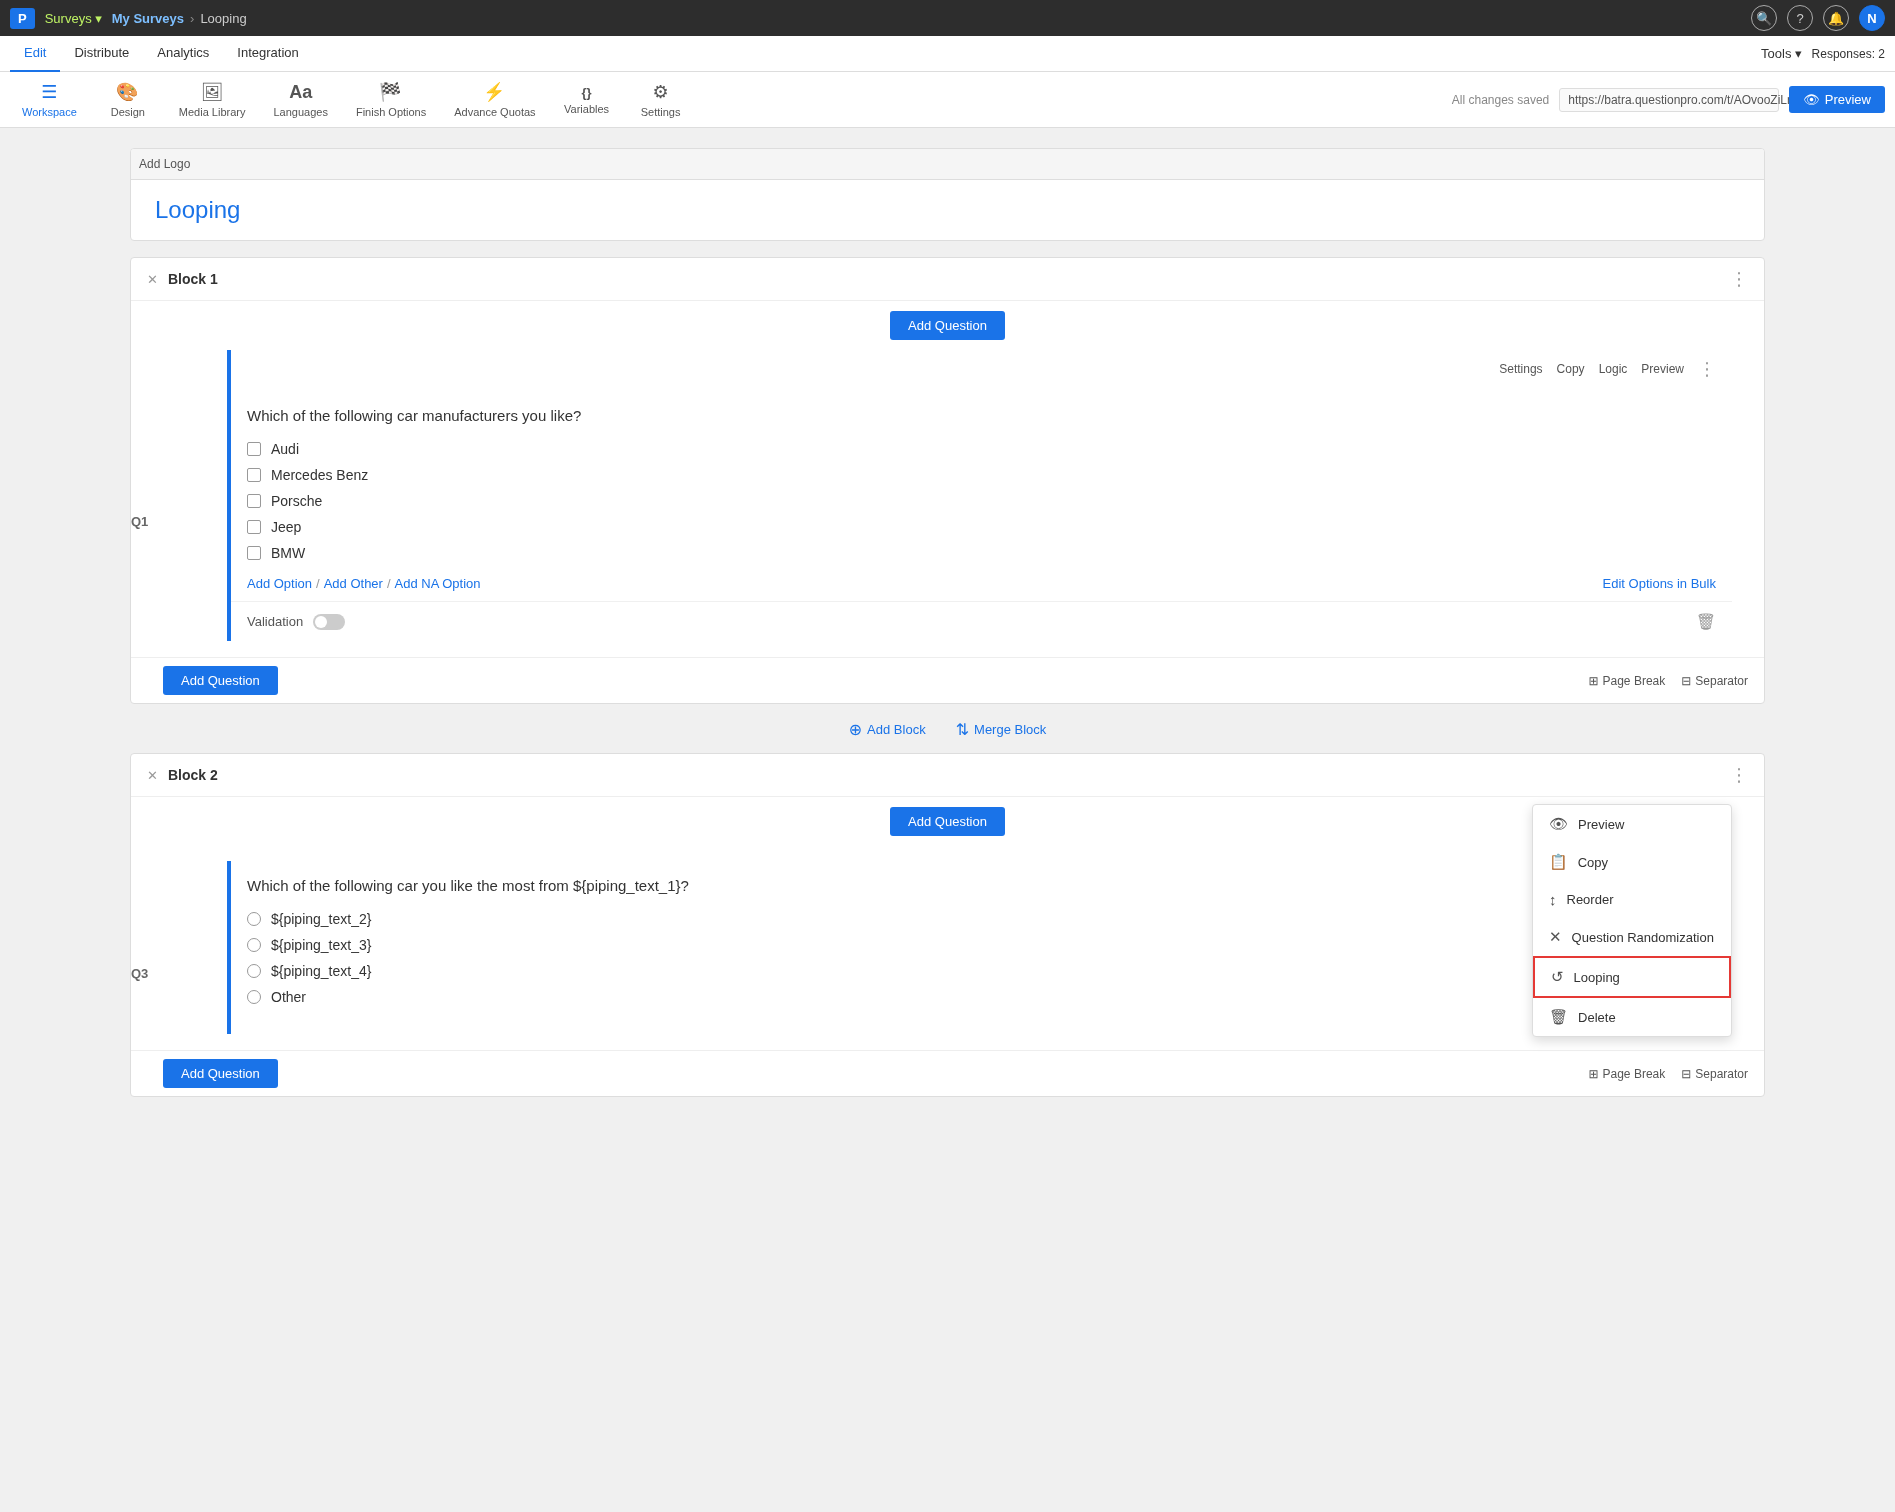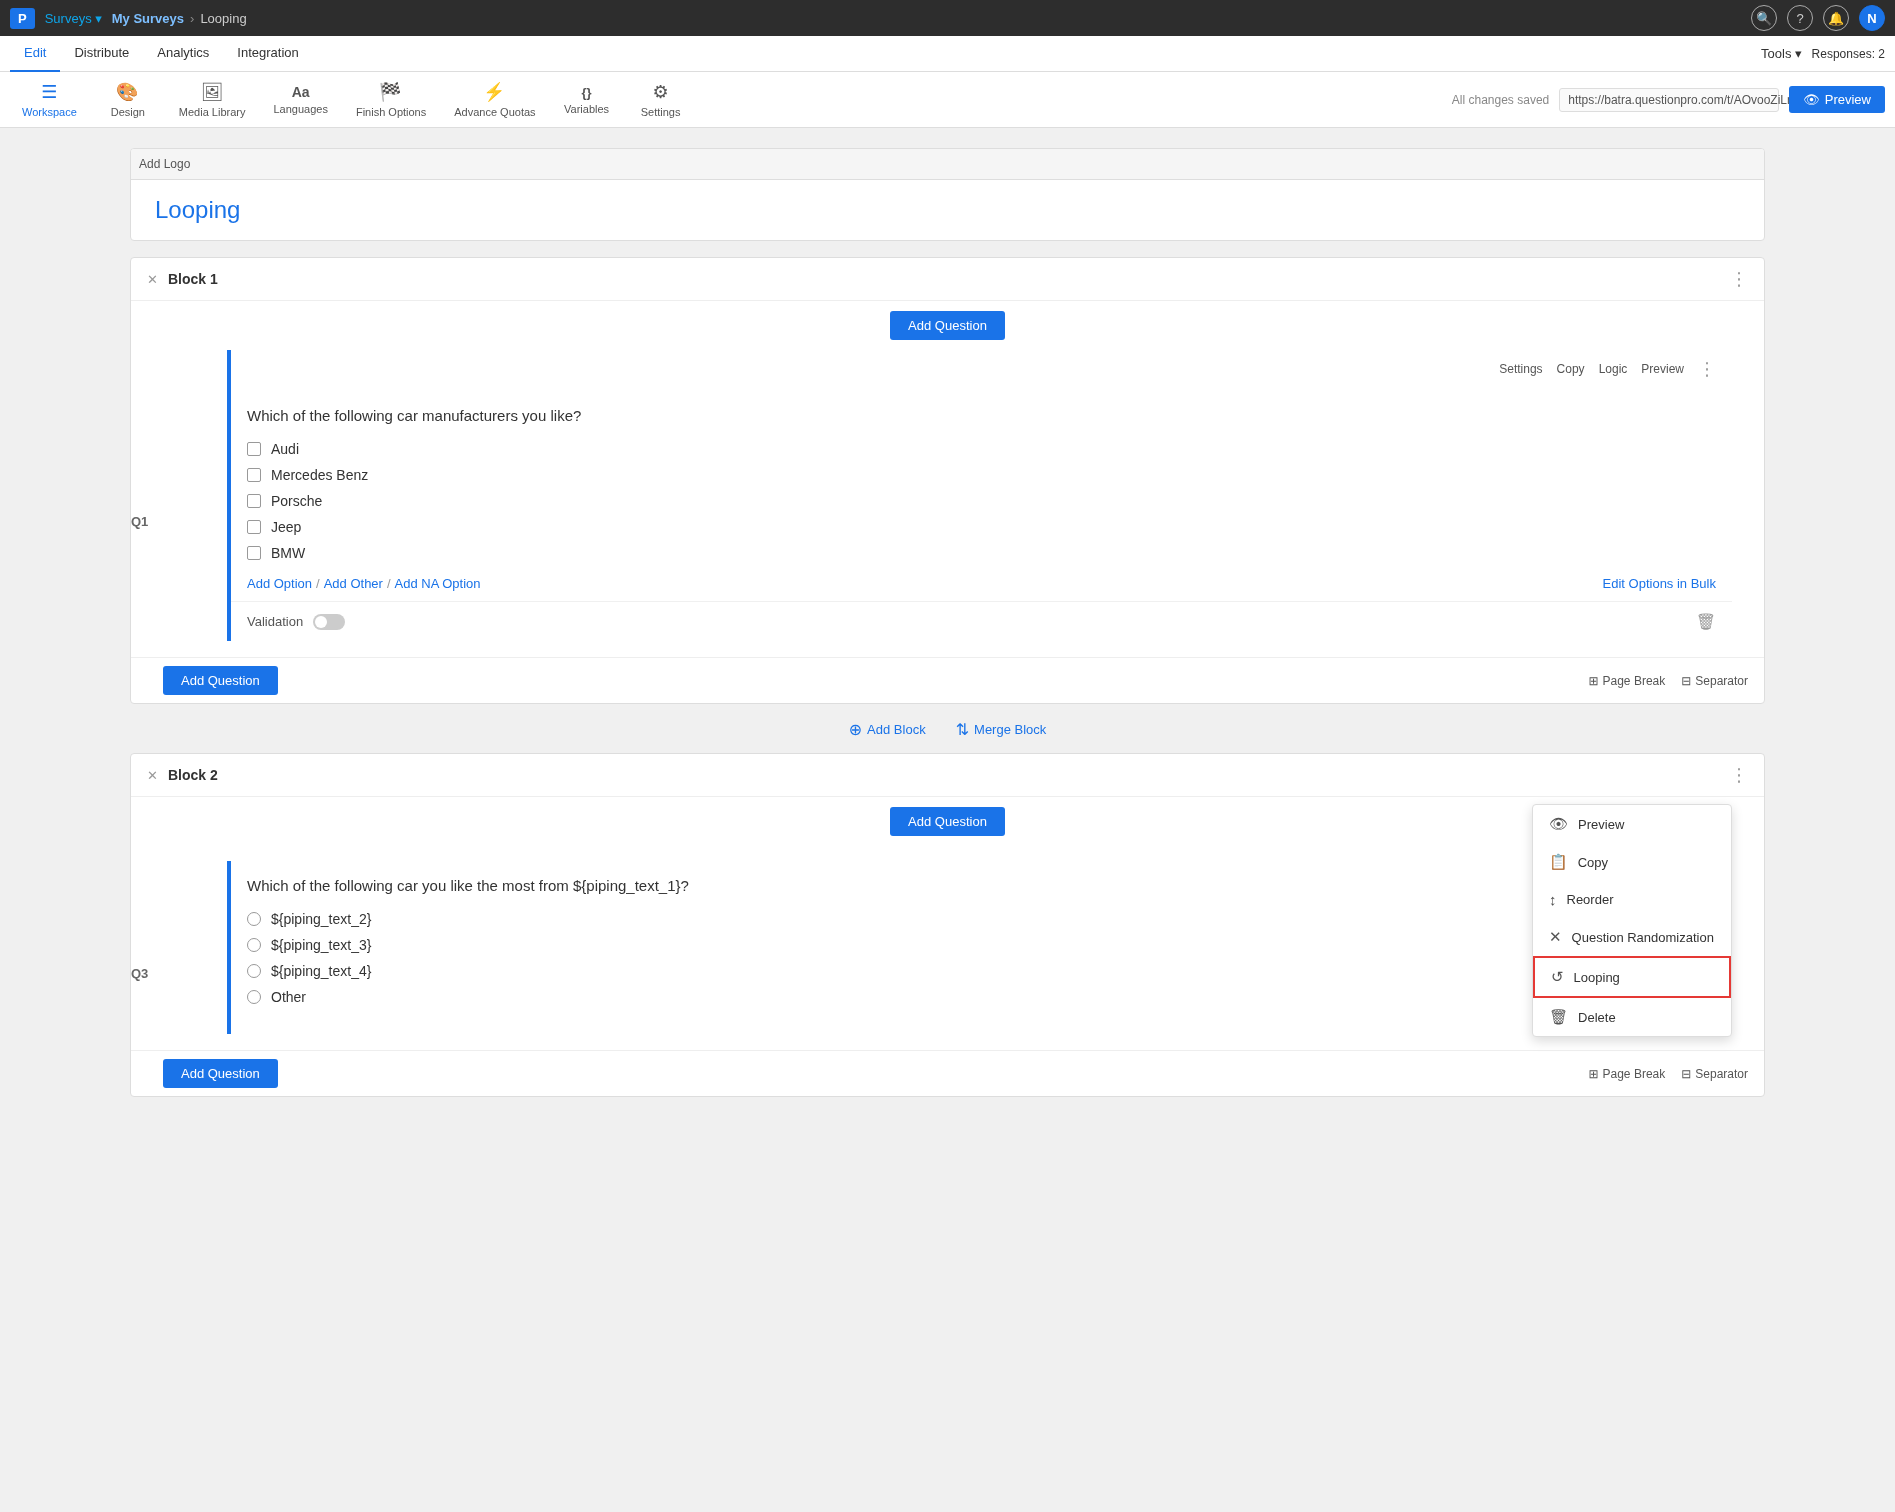--- a/index.html
+++ b/index.html
@@ -20,21 +20,21 @@
       color: #fff;
       font-weight: bold;
       font-size: 13px;
       padding: 3px 8px;
       border-radius: 3px;
       display: flex;
       align-items: center;
       gap: 4px;
     }
     .top-bar-surveys {
-      color: #0ea5e9;
+      color: #bef264;
       font-size: 13px;
       display: flex;
       gap: 4px;
       cursor: pointer;
     }
     .breadcrumb {
       display: flex;
       align-items: center;
       gap: 6px;
       color: #ccc;
@@ -436,21 +436,21 @@
   </div>
   <div class="toolbar-item">
     <span class="icon">🎨</span>
     <span class="label">Design</span>
   </div>
   <div class="toolbar-item">
     <span class="icon">🖼</span>
     <span class="label">Media Library</span>
   </div>
   <div class="toolbar-item">
-    <span class="icon" style="font-size:14px;font-weight:bold;">Aa</span>
+    <span class="icon" style="font-size:18px;font-weight:bold;">Aa</span>
     <span class="label">Languages</span>
   </div>
   <div class="toolbar-item">
     <span class="icon">🏁</span>
     <span class="label">Finish Options</span>
   </div>
   <div class="toolbar-item">
     <span class="icon">⚡</span>
     <span class="label">Advance Quotas</span>
   </div>

